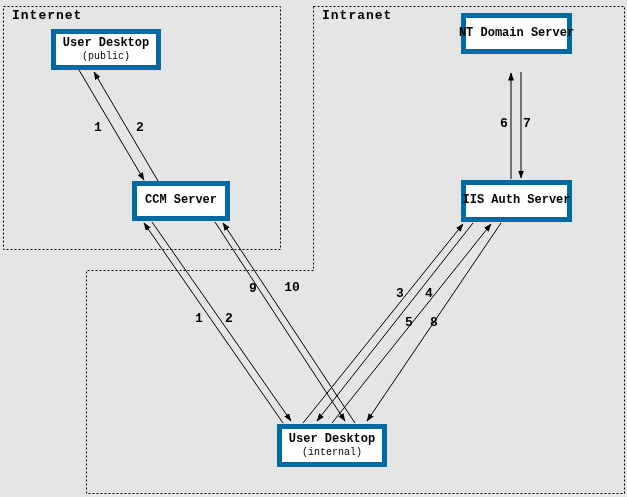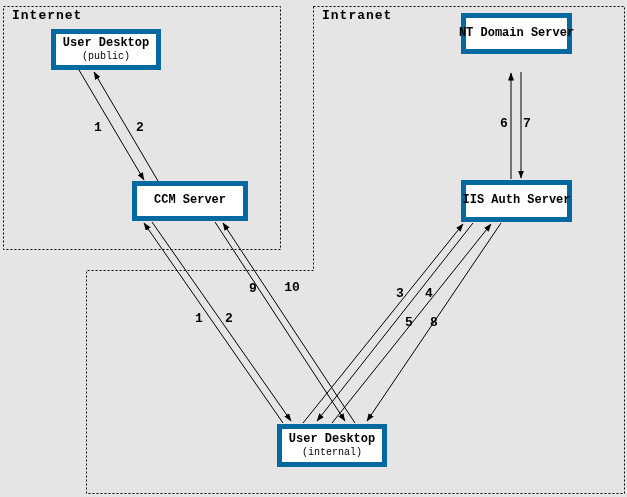--- a/index.html
+++ b/index.html
@@ -59,21 +59,21 @@
 
   <div class="node" style="left:51px;top:29px;width:110px;height:41px;">
     <div class="t">User Desktop</div>
     <div class="s">(public)</div>
   </div>
 
   <div class="node" style="left:461px;top:13px;width:111px;height:41px;">
     <div class="t">NT Domain Server</div>
   </div>
 
-  <div class="node" style="left:132px;top:181px;width:116px;height:40px;">
+  <div class="node" style="left:132px;top:181px;width:98px;height:40px;">
     <div class="t">CCM Server</div>
   </div>
 
   <div class="node" style="left:461px;top:180px;width:111px;height:42px;text-align:right;">
     <div class="t">IIS Auth Server</div>
   </div>
 
   <div class="node" style="left:277px;top:424px;width:110px;height:43px;">
     <div class="t">User Desktop</div>
     <div class="s">(internal)</div>

